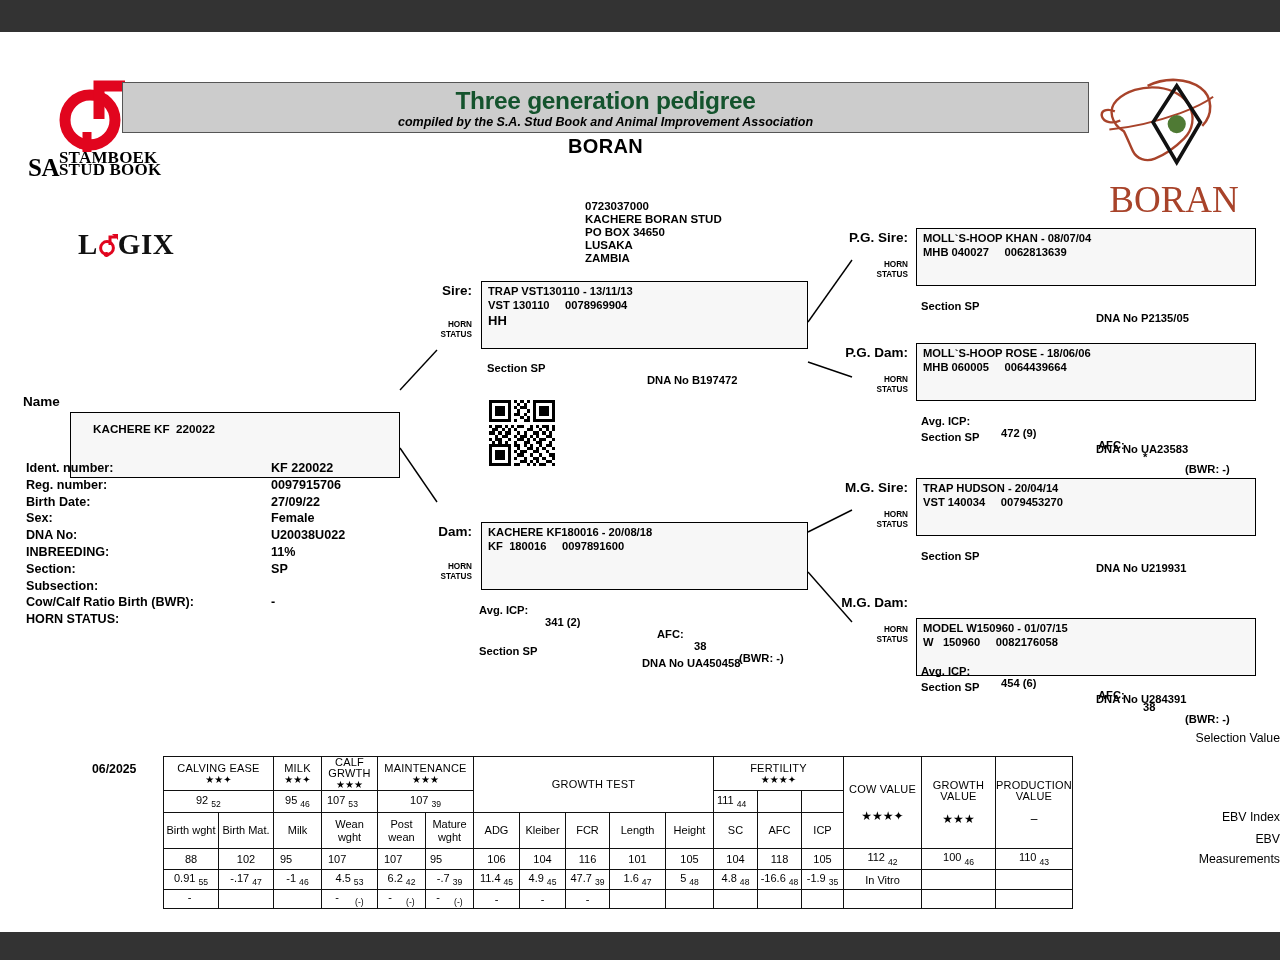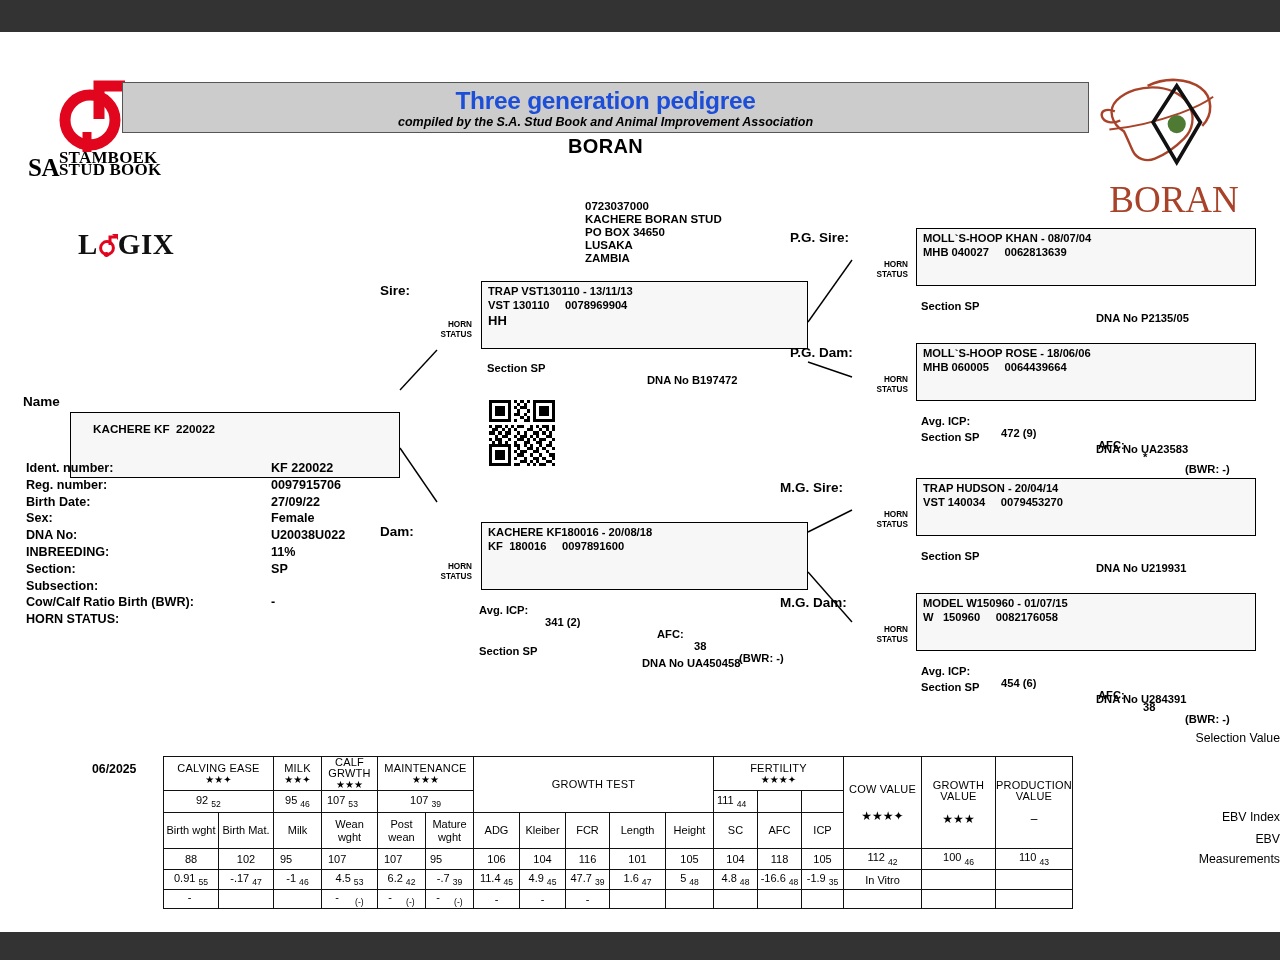--- a/index.html
+++ b/index.html
@@ -22,21 +22,21 @@
   .sa-mark { position:absolute; left:26px; top:0; width:86px; height:74px; }
   .sa-text { position:absolute; left:0; top:72px; white-space:nowrap;
              font-family:"Liberation Serif", serif; }
   .sa-text .sa-big { font-size:25px; font-weight:700; letter-spacing:-0.5px; vertical-align:-2px;}
   .sa-text .sa-small { display:inline-block; font-size:17px; font-weight:700; line-height:12px;
                        letter-spacing:0.2px; vertical-align:-1px; }
 
   .title-box { position:absolute; left:122px; top:50px; width:967px; height:51px;
                background:#cccccc; border:1px solid #555; }
   .title-main { text-align:center; font-size:24.5px; font-weight:bold; letter-spacing:-0.3px;
-                margin-top:4px; color:#1d4ed8; }
+                margin-top:4px; color:#14532d; }
   .title-sub { text-align:center; font-size:12.5px; font-style:italic; font-weight:bold;
                margin-top:0px; color:#000; }
   .breed-name { position:absolute; left:122px; top:103px; width:967px; text-align:center;
                 font-size:20px; font-weight:bold; letter-spacing:0.3px; }
 
   .boran-logo { position:absolute; left:1085px; top:42px; width:178px; height:145px; }
   .boran-word { position:absolute; left:0; bottom:0; width:178px; text-align:center;
                 font-family:"Liberation Serif", serif; font-size:37px; color:#a8432a;
                 letter-spacing:0px; line-height:38px; }
 
@@ -62,21 +62,21 @@
 
   
   .qr { position:absolute; left:489px; top:368px; width:66px; height:66px; }
 
   
   .abox { position:absolute; border:1.6px solid #000; background:#f7f7f7; }
   .abox .l1 { position:absolute; left:6px; top:3px; font-size:11.2px; font-weight:bold; white-space:pre; }
   .abox .l2 { position:absolute; left:6px; top:17px; font-size:11.2px; font-weight:bold; white-space:pre; }
   .abox .l3 { position:absolute; left:6px; top:31px; font-size:13px; font-weight:bold; white-space:pre; }
 
-  .albl { position:absolute; font-size:13.5px; font-weight:bold; text-align:left; }
+  .albl { position:absolute; font-size:13.5px; font-weight:bold; text-align:right; }
   .horn { position:absolute; font-size:8.2px; font-weight:bold; text-align:right; line-height:10px; }
 
   .aftr { position:absolute; font-size:11.2px; font-weight:bold; white-space:pre; }
   .aftr .c1 { position:absolute; left:0; }
   .aftr .c2 { position:absolute; }
 
   
   .lines { position:absolute; left:0; top:0; width:1280px; height:900px; pointer-events:none; }
 
   
@@ -379,21 +379,21 @@
     </div>
     <div class="aftr" style="left:921px; top:506px; width:340px; height:14px;">
       <span class="c1">Section SP</span>
       <span class="c2" style="left:175px;">DNA No U219931</span>
     </div>
 
     <div class="albl" style="left:780px; top:563px; width:128px;">M.G. Dam:</div>
     <div class="horn" style="left:780px; top:593px; width:128px;">
       <span>HORN</span><br><span>STATUS</span>
     </div>
-    <div class="abox" style="left:916px; top:561px; width:340px; height:58px;">
+    <div class="abox" style="left:916px; top:586px; width:340px; height:58px;">
       <div class="l1">MODEL W150960 - 01/07/15</div>
       <div class="l2">W   150960     0082176058</div>
     </div>
     <div class="aftr" style="left:921px; top:621px; width:345px; height:14px;">
       <span class="c1">Avg. ICP:</span>
       <span class="c2" style="left:80px;">454 (6)</span>
       <span class="c2" style="left:177px;">AFC:</span>
       <span class="c2" style="left:222px;">38</span>
       <span class="c2" style="left:264px;">(BWR: -)</span>
     </div>

